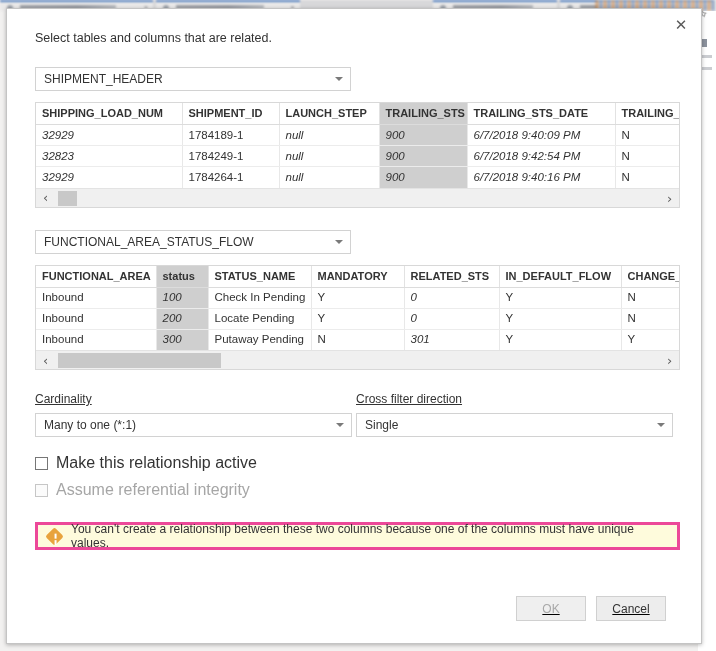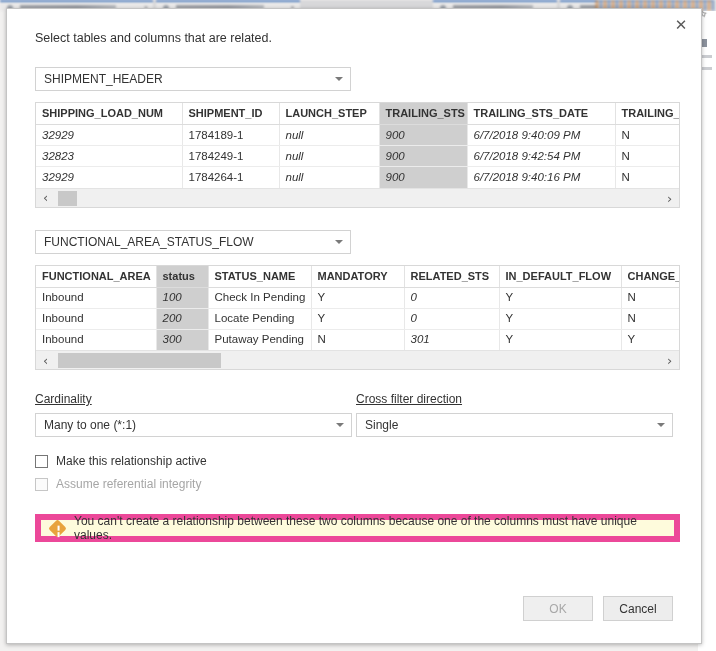--- a/index.html
+++ b/index.html
@@ -195,30 +195,30 @@
   .chk-row { display: flex; margin-top: 17px; }
   .chk { display: flex; align-items: center; width: 322px; cursor: pointer; }
   .chk + .chk { margin-left: 4px; }
   .chk .box {
     width: 13px; height: 13px;
     border: 1px solid #767676;
     background: #ffffff;
     margin-right: 8px;
     flex: 0 0 auto;
   }
-  .chk .lbl { font-size: 12px; color: #333333; }
+  .chk .lbl { font-size: 16px; color: #333333; }
   .chk.disabled { cursor: default; }
   .chk.disabled .box { border-color: #c6c6c6; background: #fbfbfb; }
   .chk.disabled .lbl { color: #a6a6a6; }
 
   
   .warning {
     margin-top: 23px;
     background: #fefbdc;
-    border: 6px solid #ec4899;
+    border: 3px solid #ec4899;
     height: 28px;
     display: flex; align-items: center;
     padding: 0 10px;
     width: 645px;
   }
   .warn-icon {
     width: 13px; height: 13px;
     background: #e8a33d;
     transform: rotate(45deg);
     border-radius: 2px;
@@ -234,22 +234,23 @@
     background: #ffffff;
     box-shadow: 0 6.5px 0 0 #ffffff;
     transform: rotate(-45deg);
     transform-origin: center;
   }
   .warn-text { font-size: 12px; color: #333333; }
 
   
   .footer {
     position: absolute;
-    right: 28px; bottom: 22px;
+    right: 35px; bottom: 22px;
     display: flex;
+    text-decoration: underline;
   }
   .btn {
     width: 70px; height: 25px;
     font-size: 12px;
     font-family: "Liberation Sans", sans-serif;
     border: 1px solid #d0d0d0;
     background: #ededed;
     color: #333333;
     cursor: pointer;
   }

